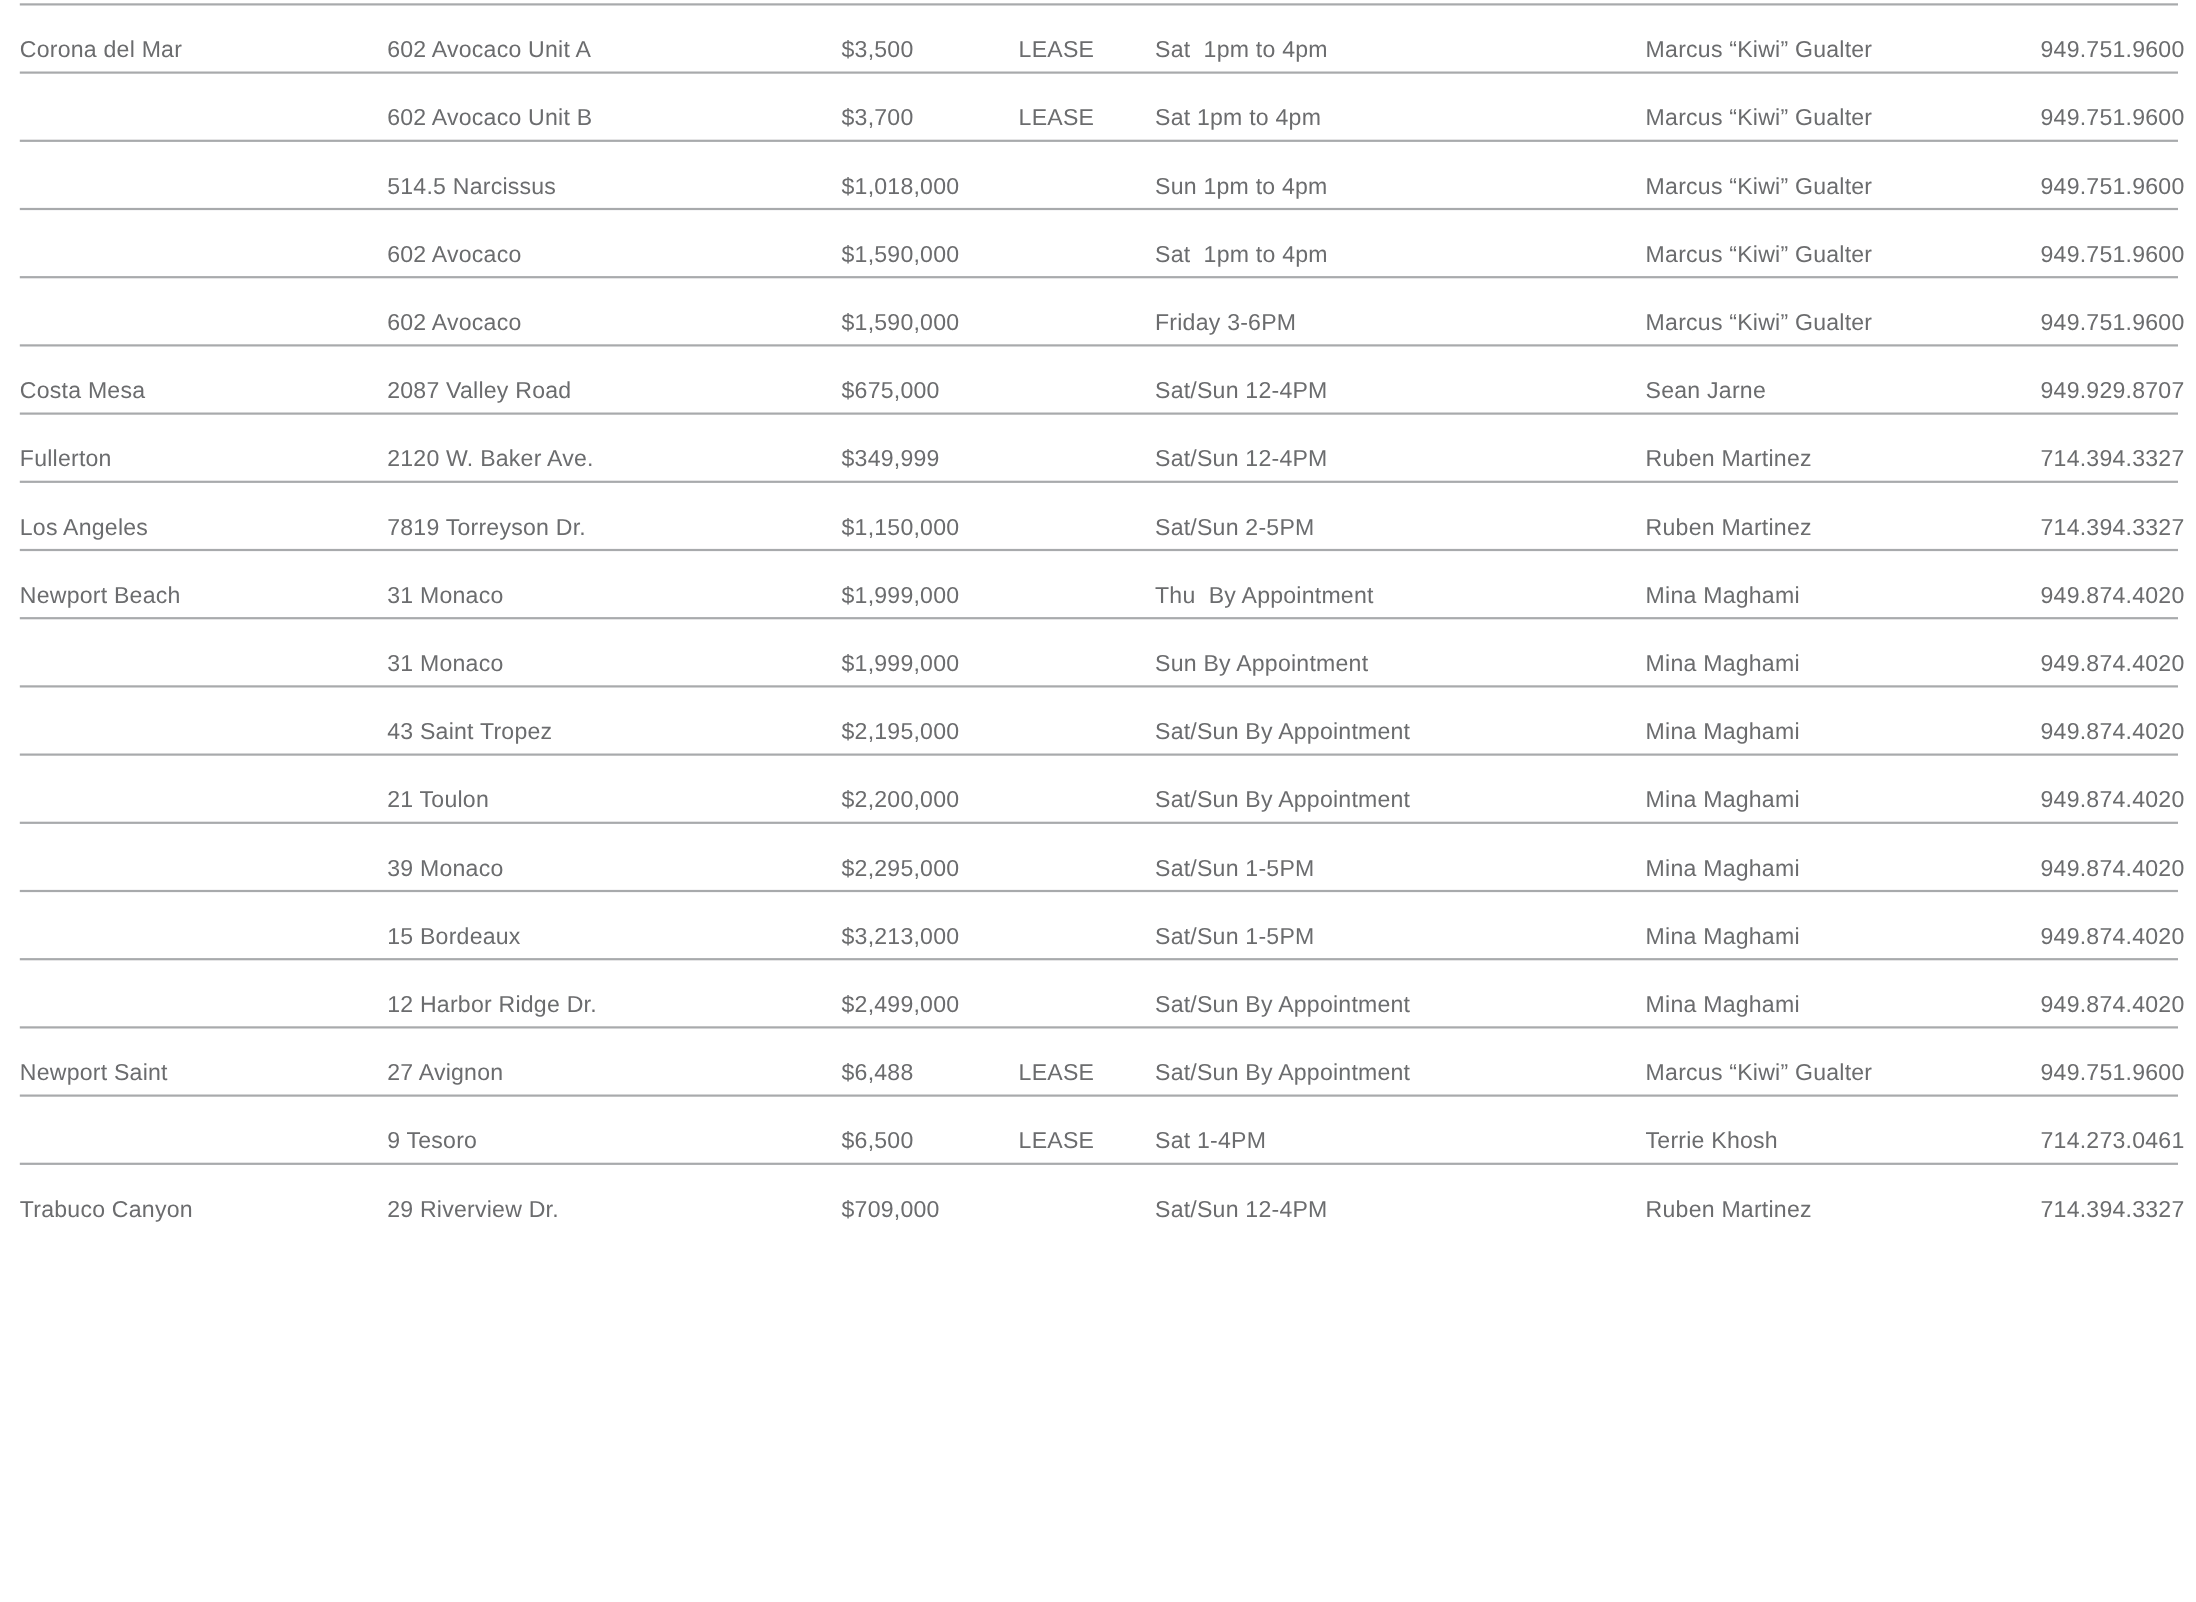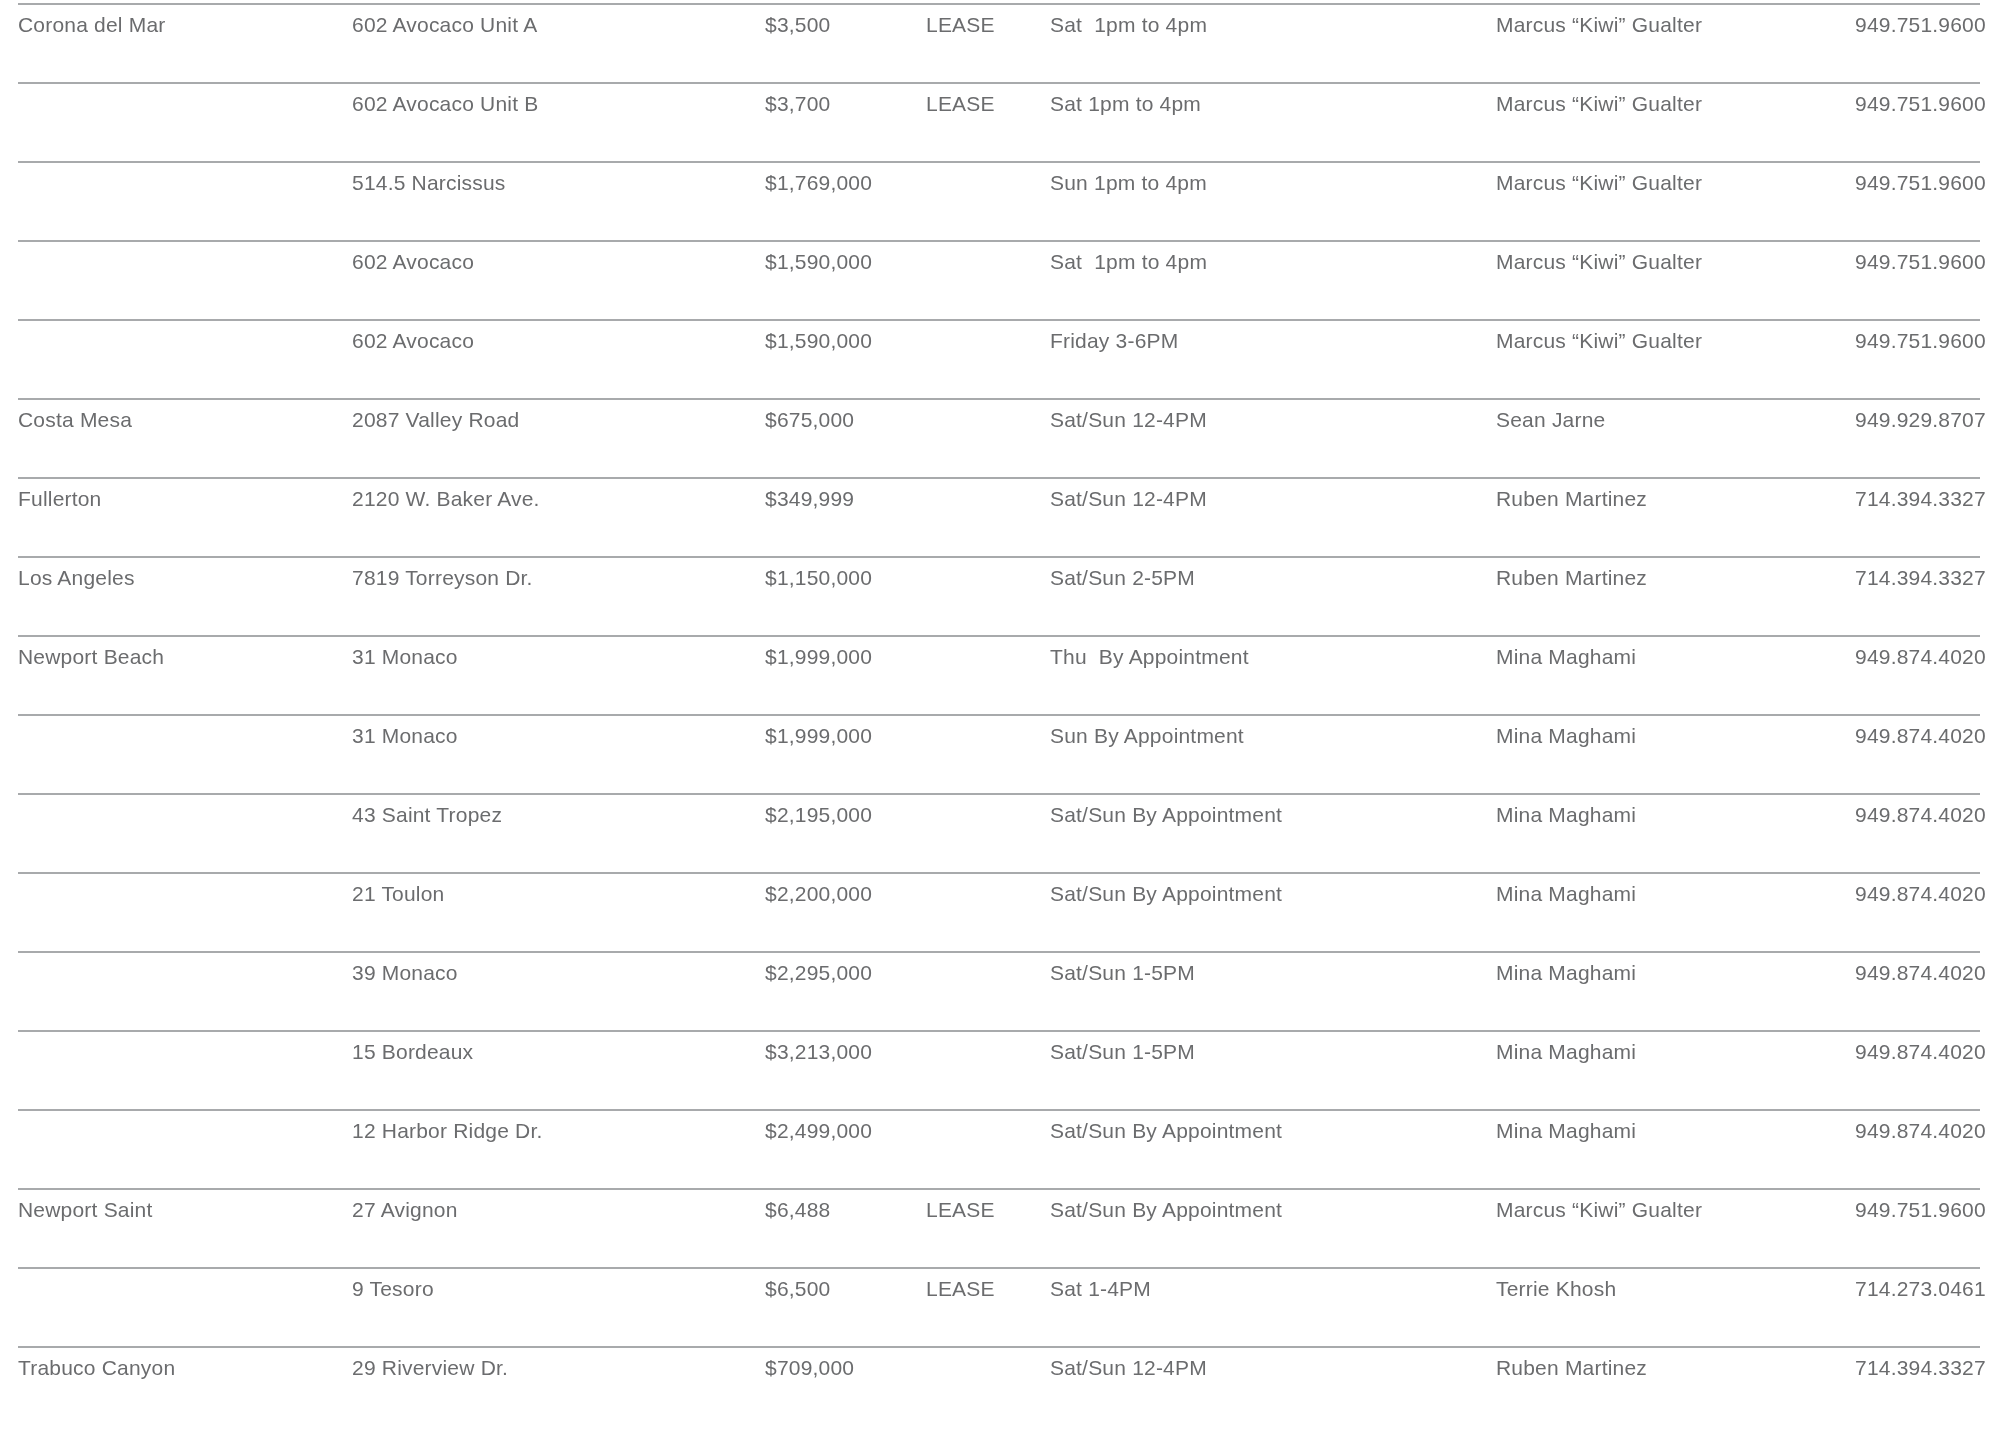--- a/index.html
+++ b/index.html
@@ -12,23 +12,23 @@
     background: #ffffff;
     font-family: "Liberation Sans", "DejaVu Sans", sans-serif;
   }
   .table {
     margin: 3px 0 0 18px;
     width: 1962px;
   }
   .row {
     display: grid;
     grid-template-columns: 334px 413px 161px 124px 446px 359px 125px;
-    height: 79px;
+    height: 62px;
     border-top: 2px solid #a8aaac;
-    padding-top: 8px;
+    padding-top: 29px;
     align-content: start;
   }
   .cell {
     color: #6b6c6e;
     font-size: 21px;
     line-height: 24px;
     letter-spacing: 0.2px;
     white-space: pre;      
     overflow: visible;
   }
@@ -52,21 +52,21 @@
       <div class="cell address">602 Avocaco Unit B</div>
       <div class="cell price">$3,700</div>
       <div class="cell lease">LEASE</div>
       <div class="cell times">Sat 1pm to 4pm</div>
       <div class="cell agent">Marcus “Kiwi” Gualter</div>
       <div class="cell phone">949.751.9600</div>
     </div>
     <div class="row">
       <div class="cell city"></div>
       <div class="cell address">514.5 Narcissus</div>
-      <div class="cell price">$1,769,000</div>
+      <div class="cell price">$1,018,000</div>
       <div class="cell lease"></div>
       <div class="cell times">Sun 1pm to 4pm</div>
       <div class="cell agent">Marcus “Kiwi” Gualter</div>
       <div class="cell phone">949.751.9600</div>
     </div>
     <div class="row">
       <div class="cell city"></div>
       <div class="cell address">602 Avocaco</div>
       <div class="cell price">$1,590,000</div>
       <div class="cell lease"></div>

